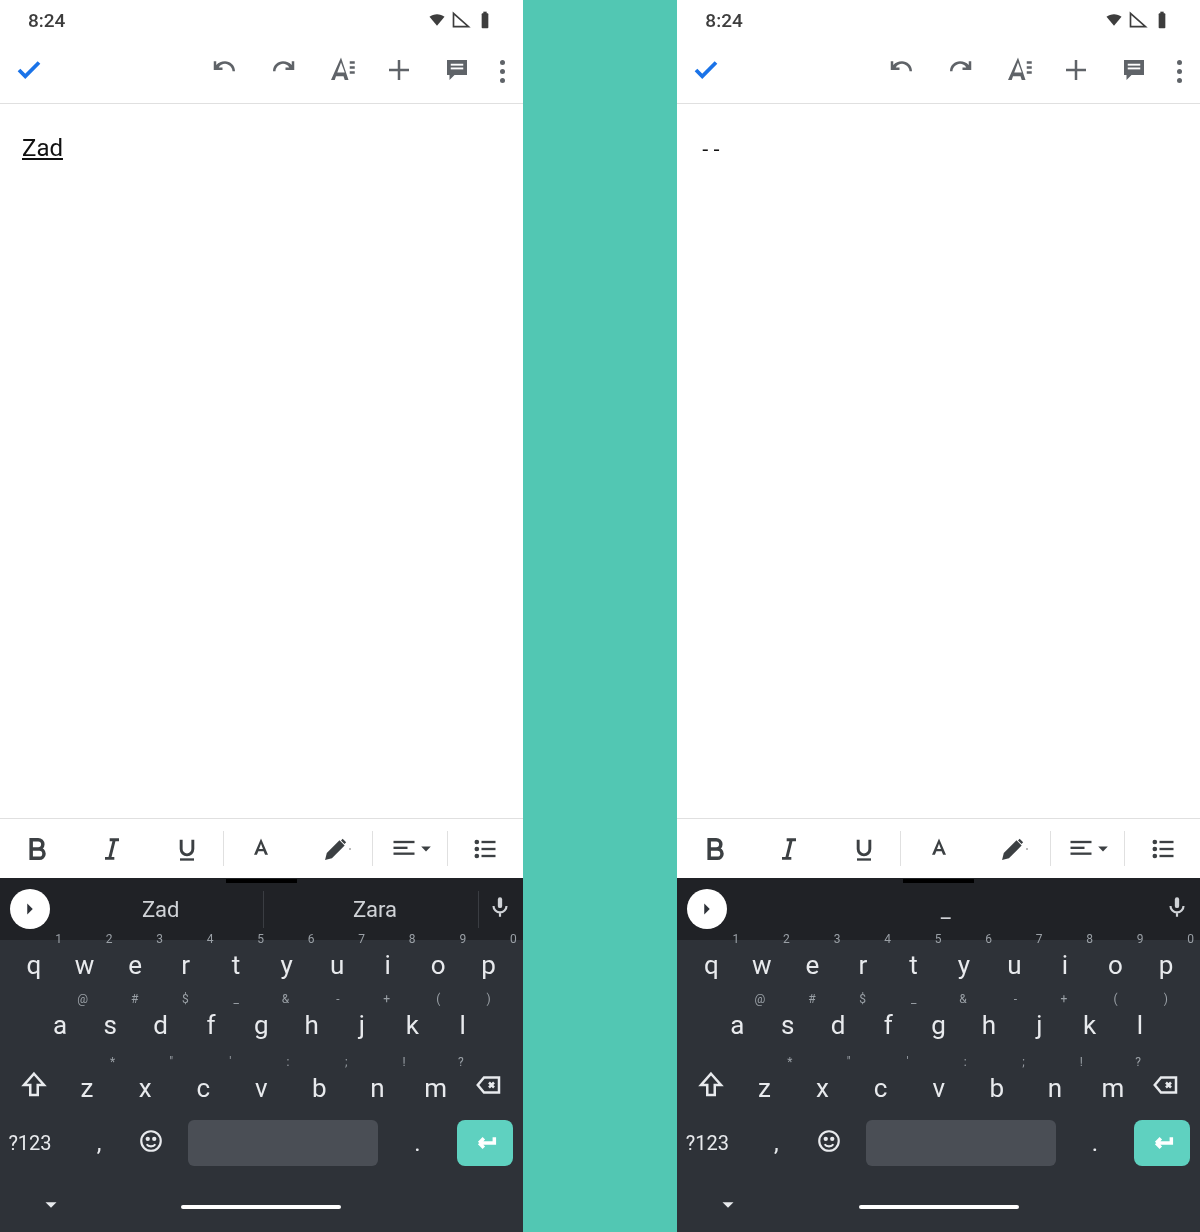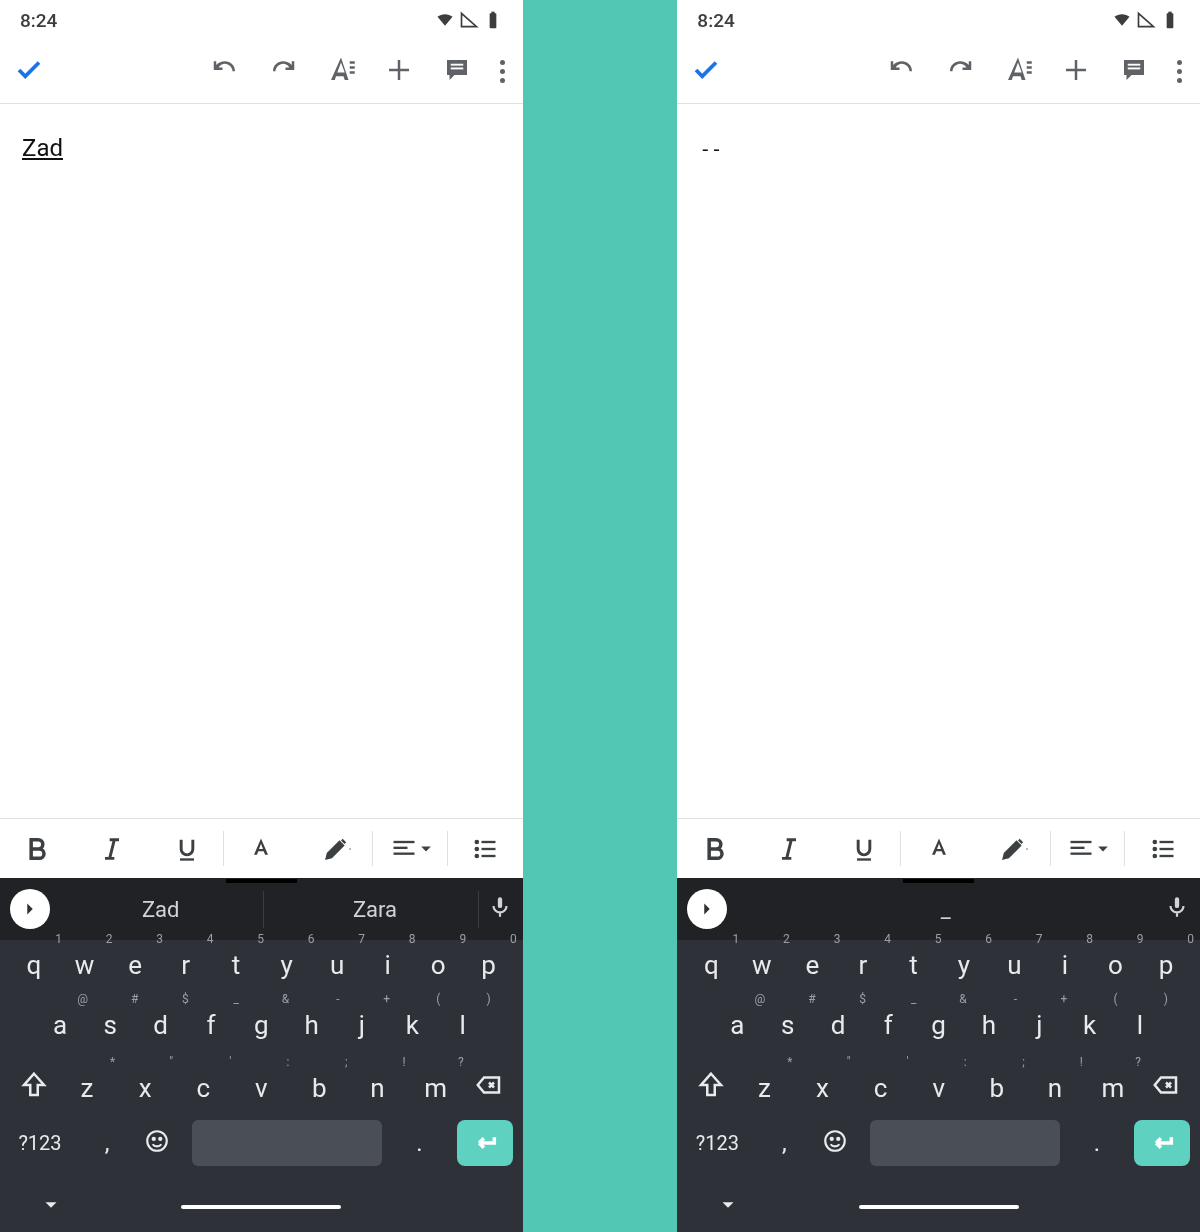--- a/index.html
+++ b/index.html
@@ -4,21 +4,21 @@
 <style>
   * { box-sizing: border-box; margin: 0; padding: 0; }
   body { font-family: Roboto, -apple-system, Helvetica, Arial, sans-serif; background:#52c7b3; }
   .stage { width:1200px; height:1232px; position:relative; display:flex; }
   .phone { width:560px; height:1232px; background:#fff; position:relative; display:flex; flex-direction:column; }
   .left  { margin-right:80px; }
   .right { }
   .divider { width:80px; height:1232px; background:#52c7b3; }
 
   
-  .status { height:40px; display:flex; align-items:center; justify-content:space-between; padding:0 20px; font-size:19px; color:#3d3d3d; font-weight:500;}
+  .status { height:40px; display:flex; align-items:center; justify-content:space-between; padding:0 28px; font-size:19px; color:#3d3d3d; font-weight:500;}
   .status .icons { display:flex; gap:4px; align-items:center;}
   .status svg { width:20px; height:20px; }
 
   
   .appbar { height:64px; display:flex; align-items:center; justify-content:space-between; padding:0 18px 0 14px; border-bottom:1px solid #e0e0e0;}
   .appbar .right-group { display:flex; align-items:center; gap:28px;}
   .appbar svg { width:30px; height:30px; fill:#5f6368;}
   .appbar .check svg { stroke:#1a73e8; fill:none; stroke-width:3;}
   .appbar .more { display:flex; flex-direction:column; gap:4px; align-items:center; justify-content:center;}
   .appbar .more span { width:5px; height:5px; border-radius:50%; background:#5f6368;}
@@ -49,21 +49,21 @@
 
   .rows { padding:10px 6px 4px 6px; display:flex; flex-direction:column; gap:30px;}
   .row { display:flex; justify-content:space-between; padding:0 4px;}
   .row.middle { padding:0 30px;}
   .row.bottom { padding:0 4px; align-items:center;}
   .key { position:relative; width:48px; text-align:center; color:#e8eaed; font-size:26px; font-weight:400;}
   .key .hint { position:absolute; top:-18px; right:-4px; font-size:12px; color:#9aa0a6;}
   .key.fn svg { width:30px; height:30px; fill:none; stroke:#e8eaed; stroke-width:2;}
   .key.bsp svg { fill:#e8eaed; stroke:#e8eaed;}
   
-  .bottomrow { display:flex; align-items:center; justify-content:space-between; padding:10px 10px 16px 10px;}
+  .bottomrow { display:flex; align-items:center; justify-content:space-between; padding:10px 10px 16px 0;}
   .bottomrow .symkey { font-size:20px; color:#e8eaed; width:60px; text-align:center;}
   .bottomrow .comma, .bottomrow .period { font-size:24px; color:#e8eaed; width:30px; text-align:center;}
   .bottomrow .emoji svg{ width:26px; height:26px; stroke:#e8eaed; fill:none; stroke-width:2;}
   .bottomrow .space { flex:0 0 190px; height:46px; background:#4a4e55; border-radius:6px;}
   .bottomrow .enter { width:56px; height:46px; background:#5fd1c0; border-radius:8px; display:flex; align-items:center; justify-content:center;}
   .bottomrow .enter svg { width:28px; height:28px; stroke:#fff; fill:none; stroke-width:3;}
 
   .navbar { height:50px; display:flex; align-items:center; justify-content:center; position:relative; background:#2e3238;}
   .navbar .handle { width:160px; height:4px; background:#fff; border-radius:2px;}
   .navbar .down { position:absolute; left:40px; }

